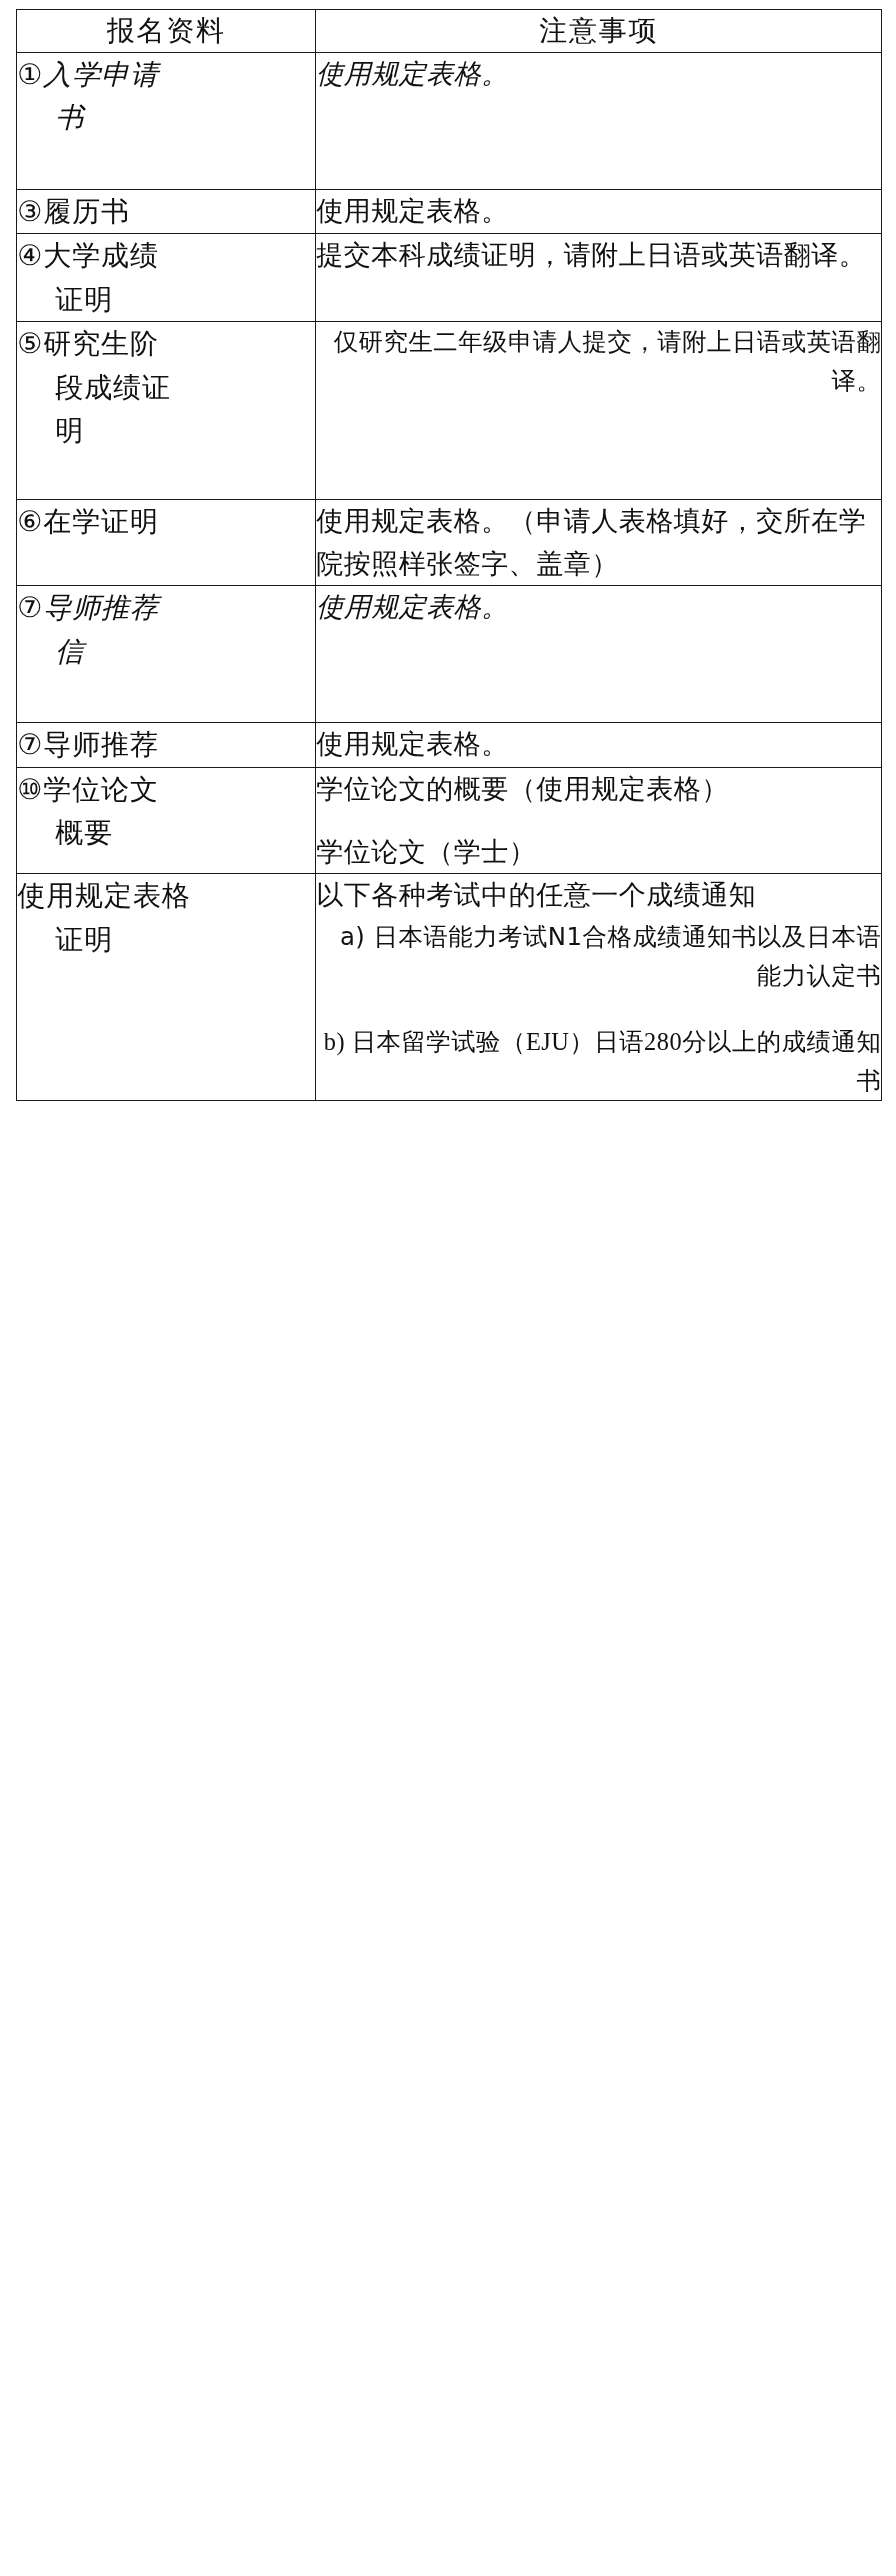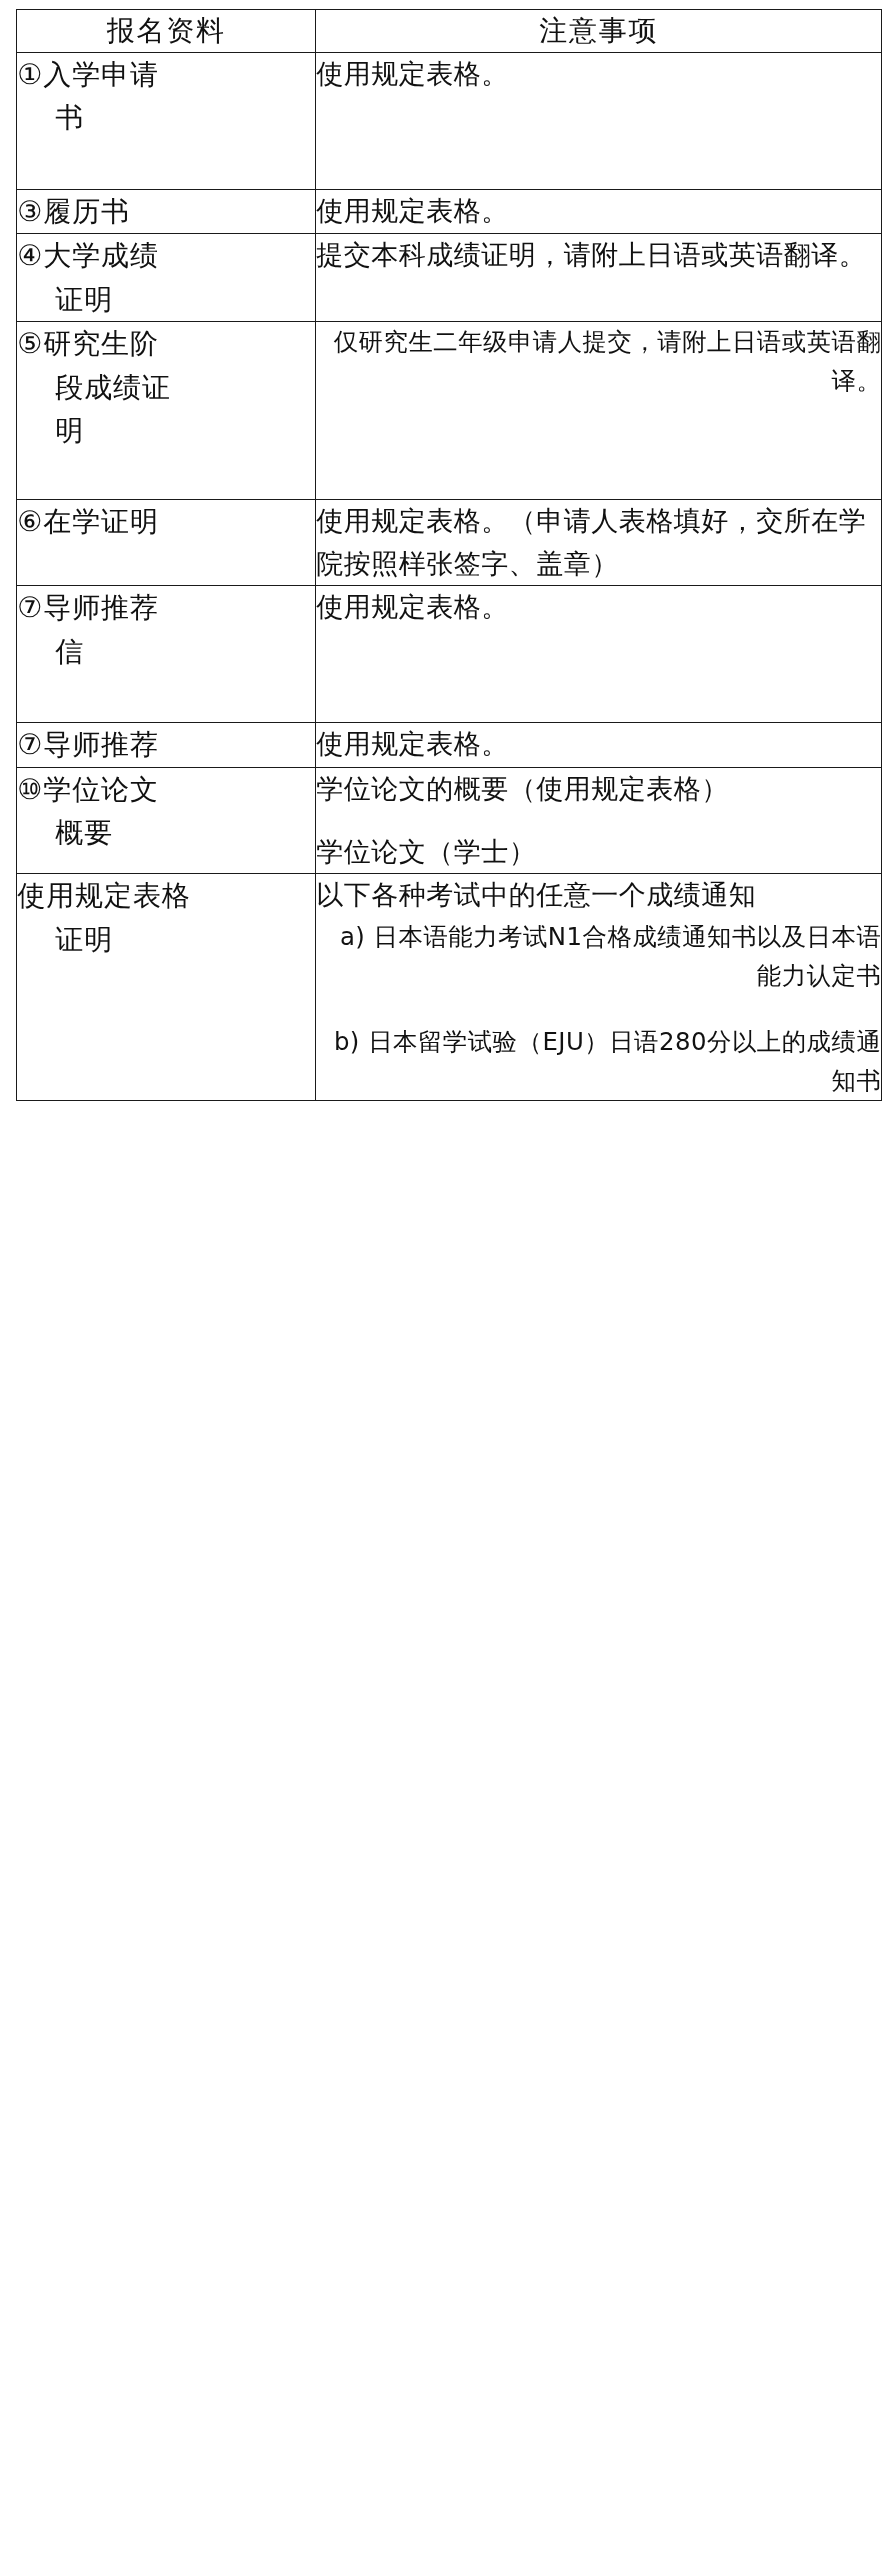--- a/index.html
+++ b/index.html
@@ -62,32 +62,33 @@
     font-size: 27px;
     line-height: 1.58;
     padding: 14.5px 14.5px 14.5px 16.3px;
     letter-spacing: 0.5px;
   }
   .right-cell p {
     margin: 0 0 0 0;
   }
   .right-cell p + p {
     margin-top: 20px;
+    font-family: Liberation Serif, serif;
   }
   .right-cell .small {
     font-size: 24.4px;
     line-height: 1.6;
     text-align: right;
   }
   .right-cell .small-block p + p {
     margin-top: 27px;
   }
 
   
-  .h-tall   { height: 136px; }
+  .h-tall   { height: 136px; font-style: italic; }
   .h-xtall  { height: 177px; }
 </style>
 </head>
 <body>
 
 <div class="doc">
   <table class="req-table">
     <colgroup>
         <col class="c1">
         <col class="c2">

